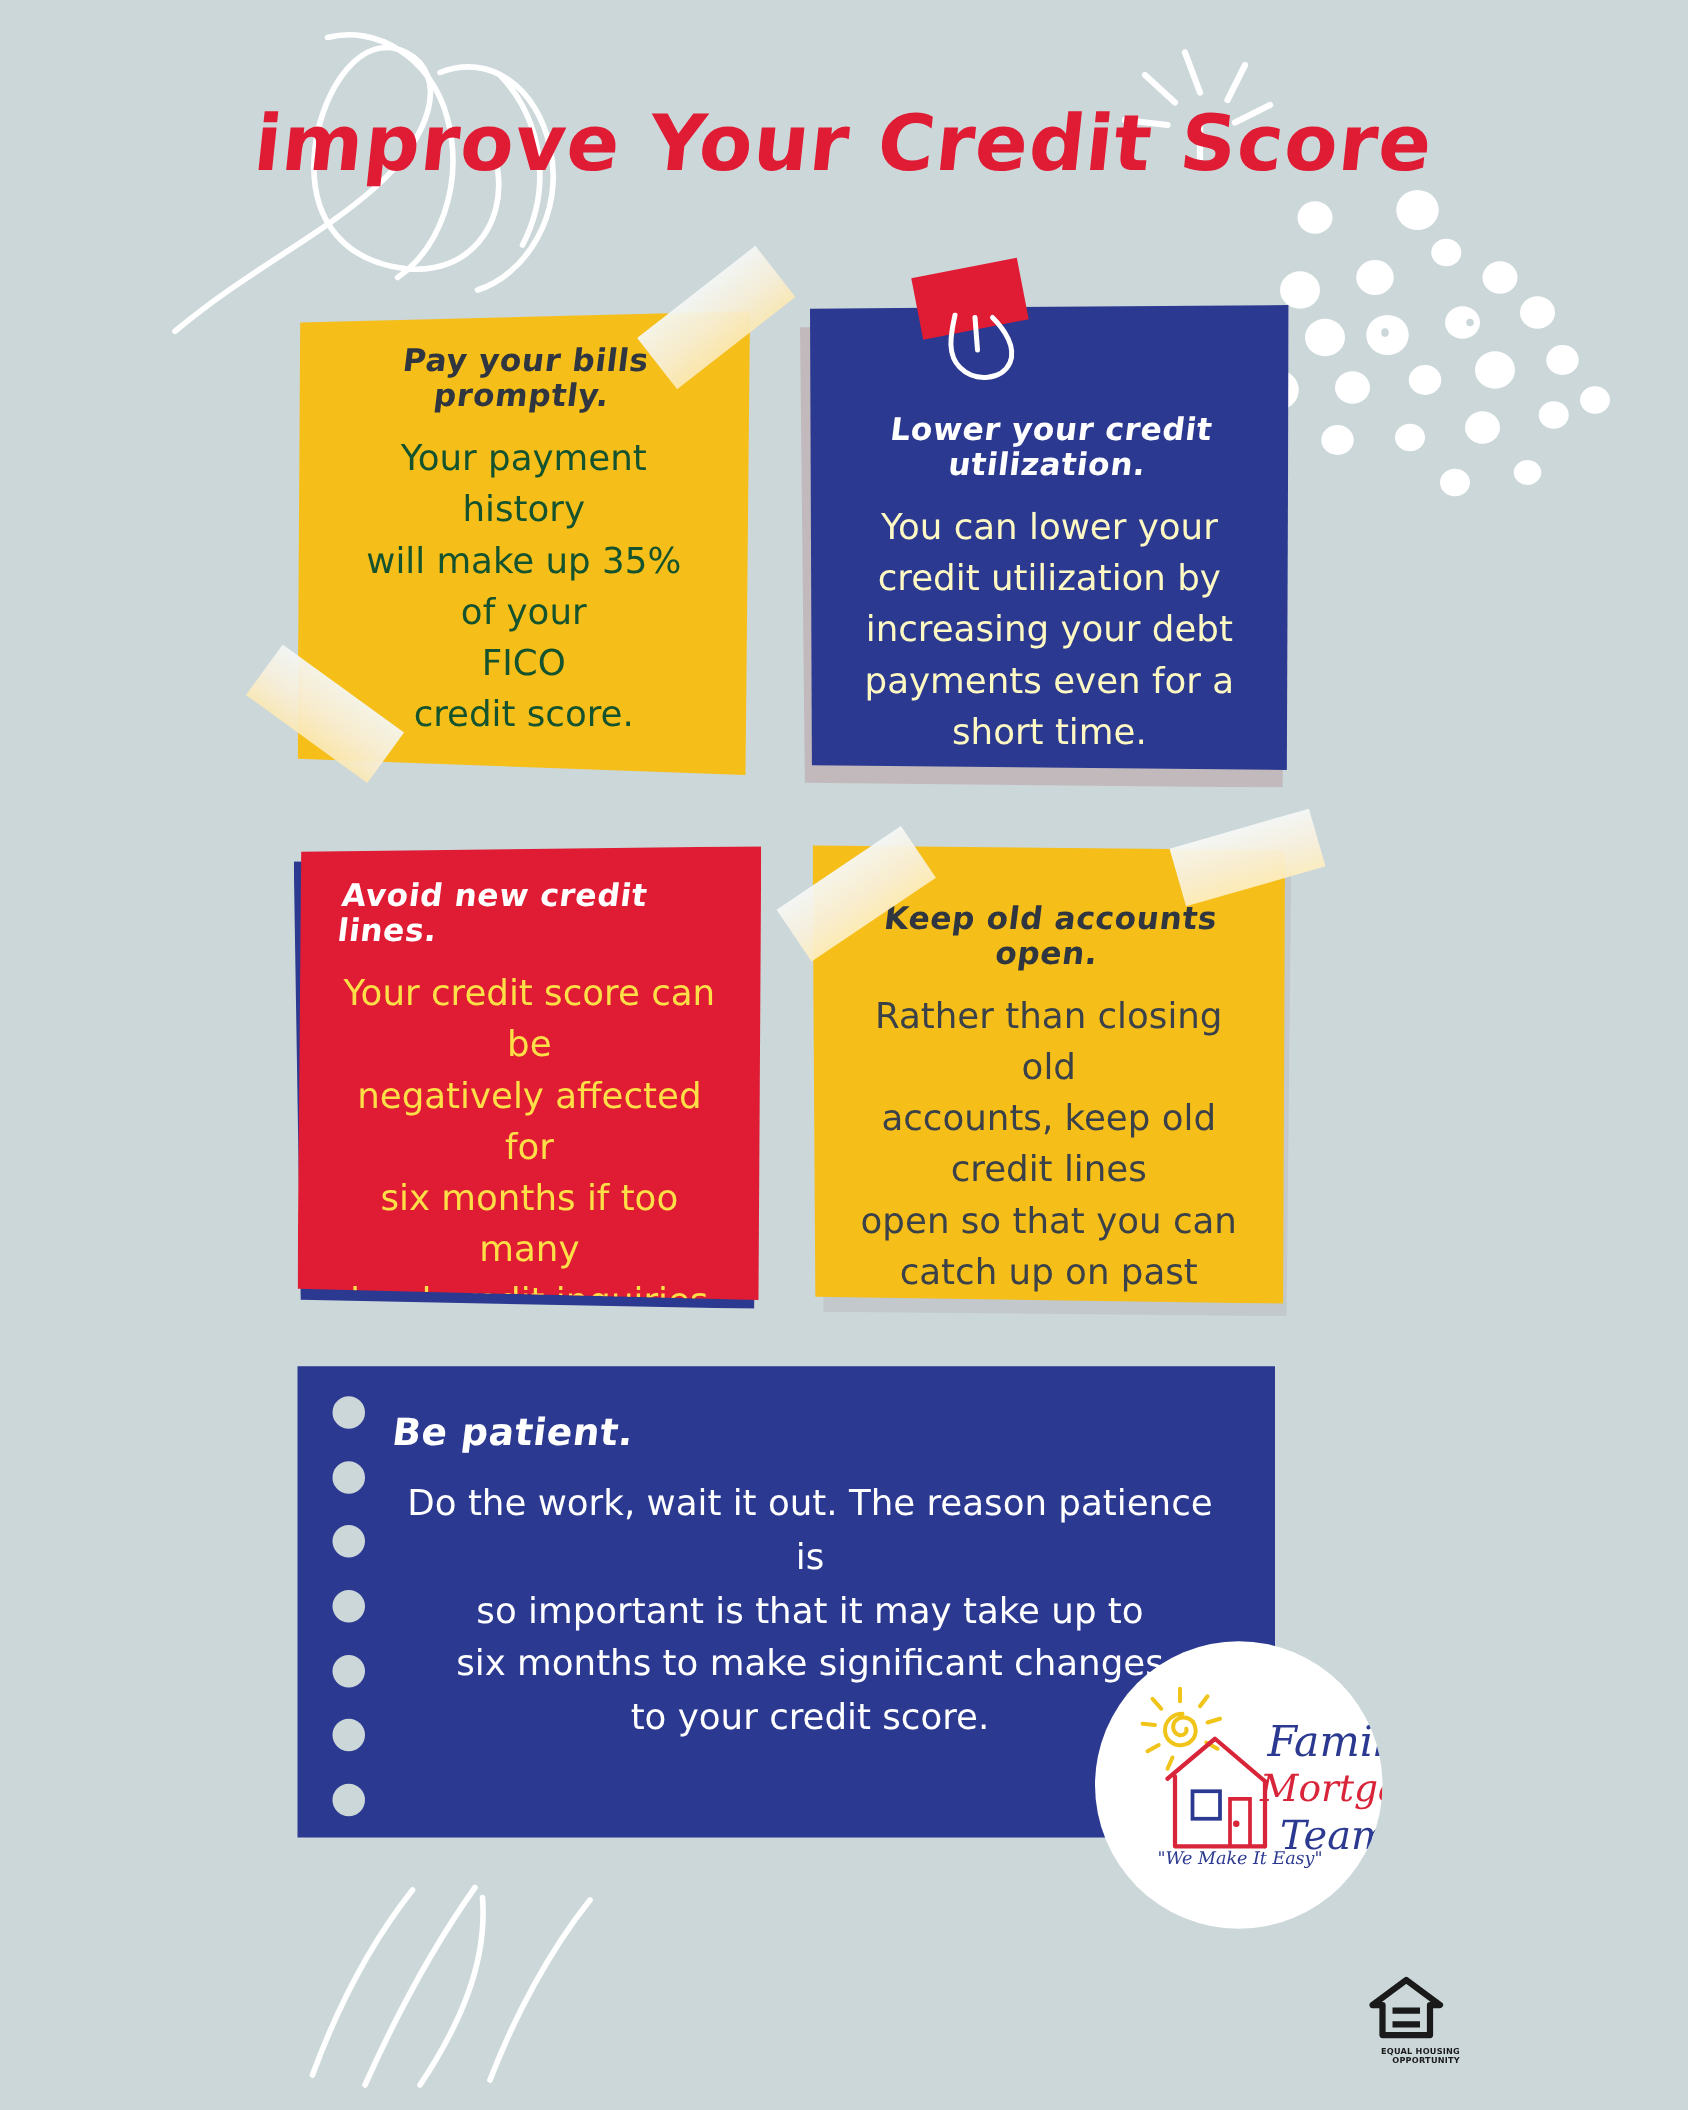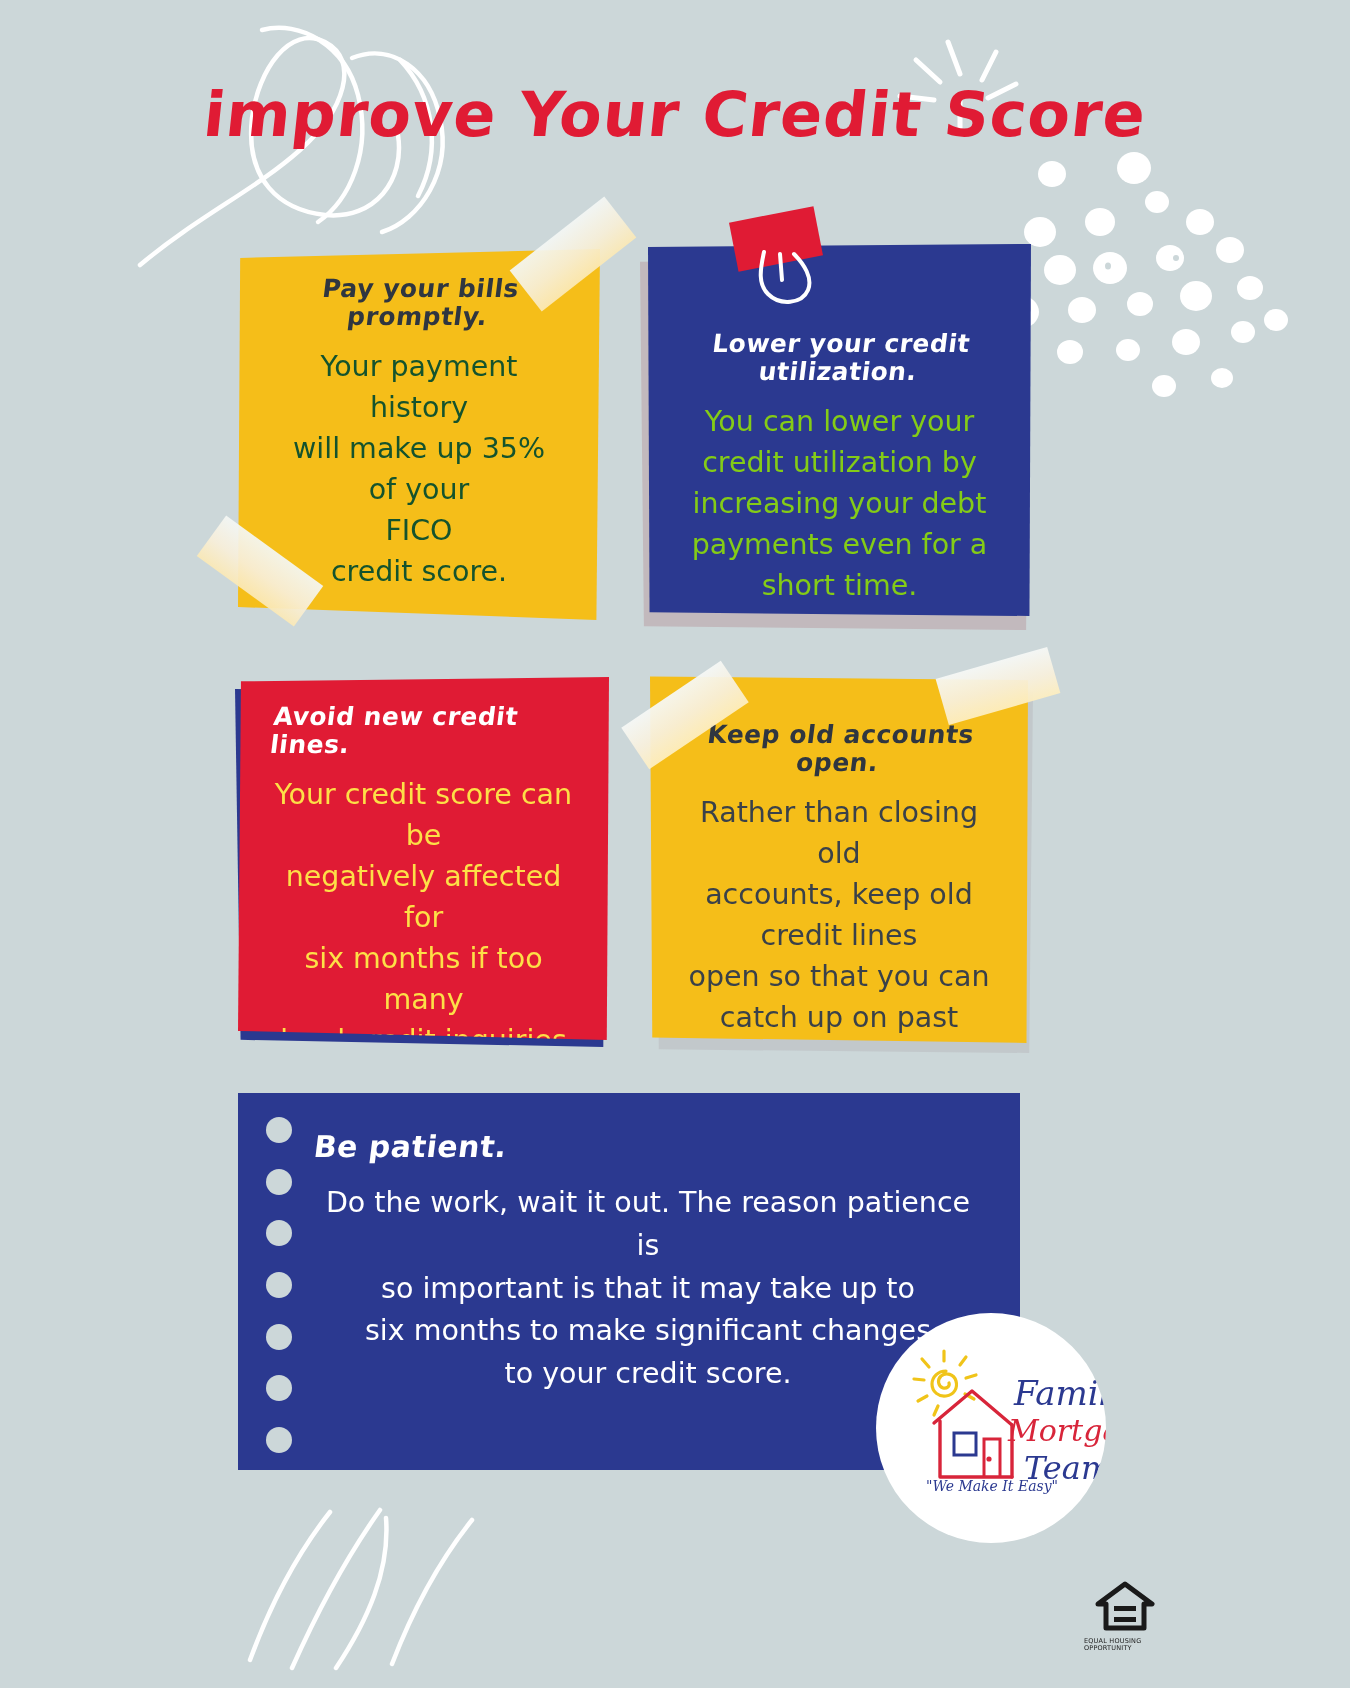--- a/index.html
+++ b/index.html
@@ -79,21 +79,21 @@
   #card-pay-bills .card-body { color: #14532d; }
 
   
   #card-utilization {
     left: 648px; top: 244px;
     width: 383px; height: 372px;
     background: #2b3990;
     clip-path: polygon(0% 0.8%, 100% 0%, 99.6% 100%, 0.4% 99%);
   }
   #card-utilization .card-heading { color: #ffffff; }
-  #card-utilization .card-body { color: #84cc16; }
+  #card-utilization .card-body { color: #fef9c3; }
   #card-utilization-shadow {
     left: 640px; top: 258px;
     width: 390px; height: 372px;
     background: #c2b9bd;
     clip-path: polygon(0% 1%, 100% 0%, 99% 100%, 1% 99%);
   }
 
   
   #card-avoid-lines {
     left: 238px; top: 677px;
@@ -221,24 +221,24 @@
   #eho-logo {
     position: absolute;
     left: 1094px; top: 1578px;
     width: 62px; height: 62px;
     z-index: 9;
   }
   .eho-caption {
     position: absolute;
     left: 1084px; top: 1638px;
     width: 84px;
-    text-align: left;
+    text-align: right;
     font-family: "DejaVu Sans", sans-serif;
     font-size: 6.5px;
-    font-weight: normal;
+    font-weight: bold;
     letter-spacing: 0.2px;
     color: #1a1a1a;
     line-height: 1.15;
     z-index: 9;
     white-space: pre-line;
   }
 </style>
 </head>
 <body>
 

